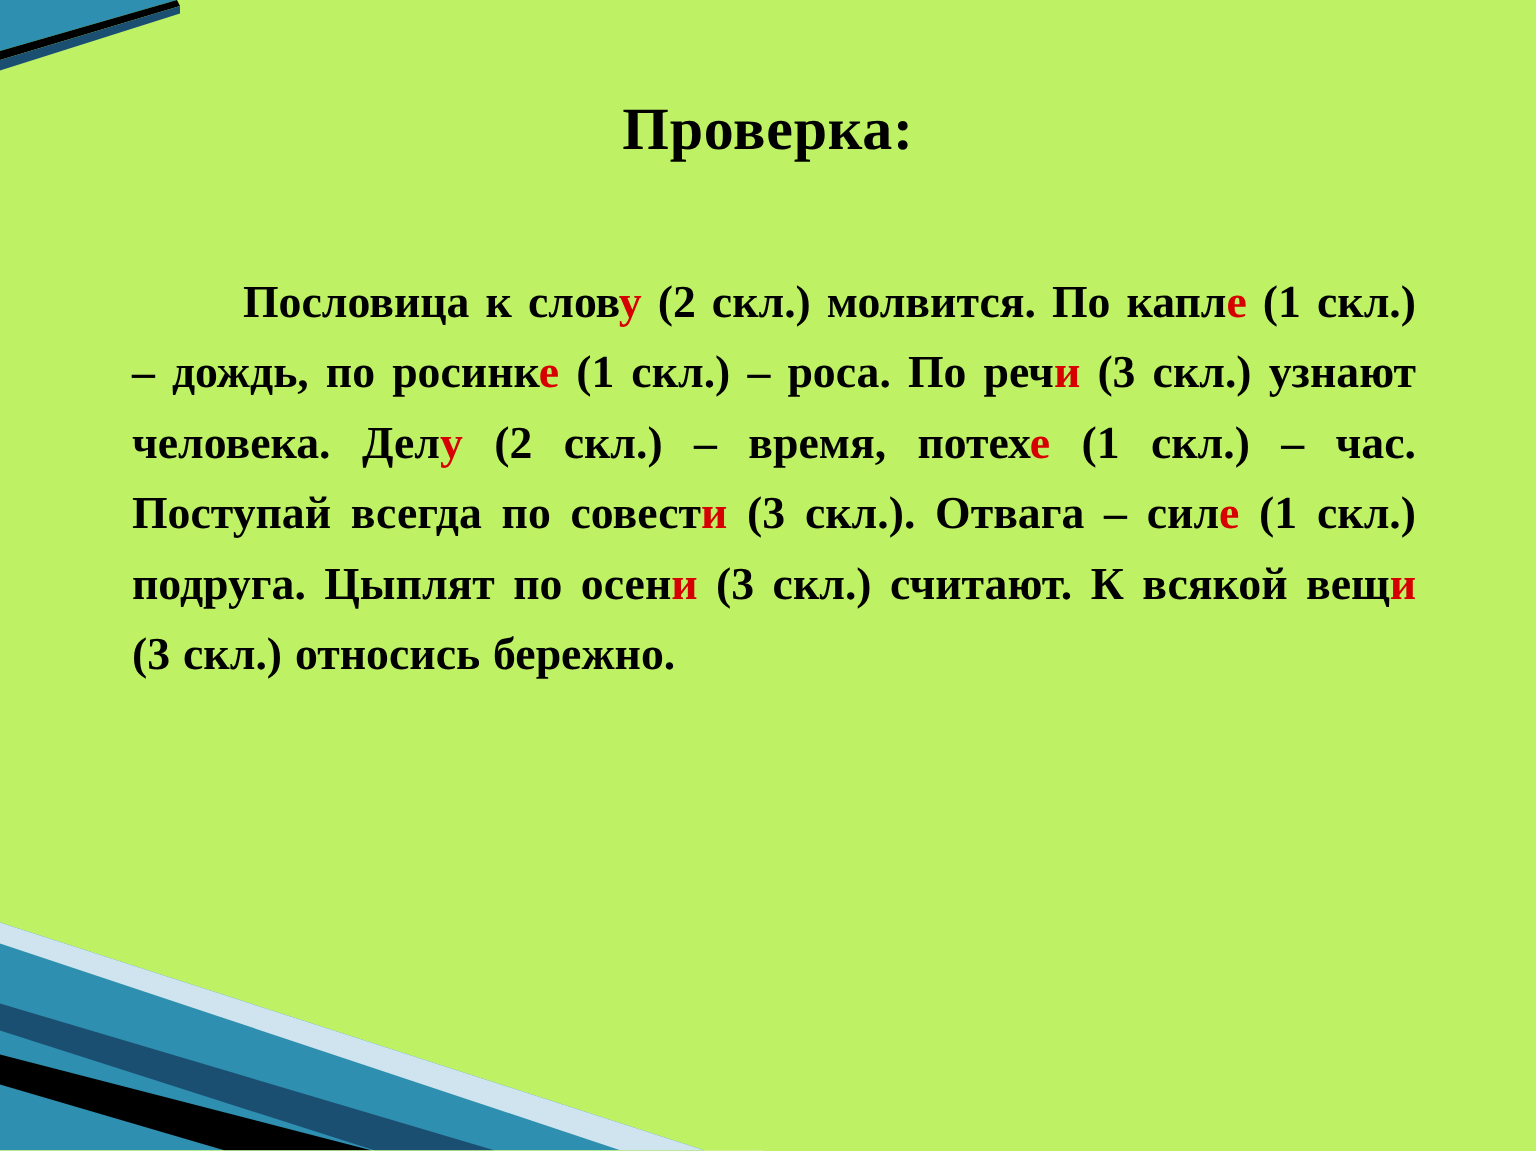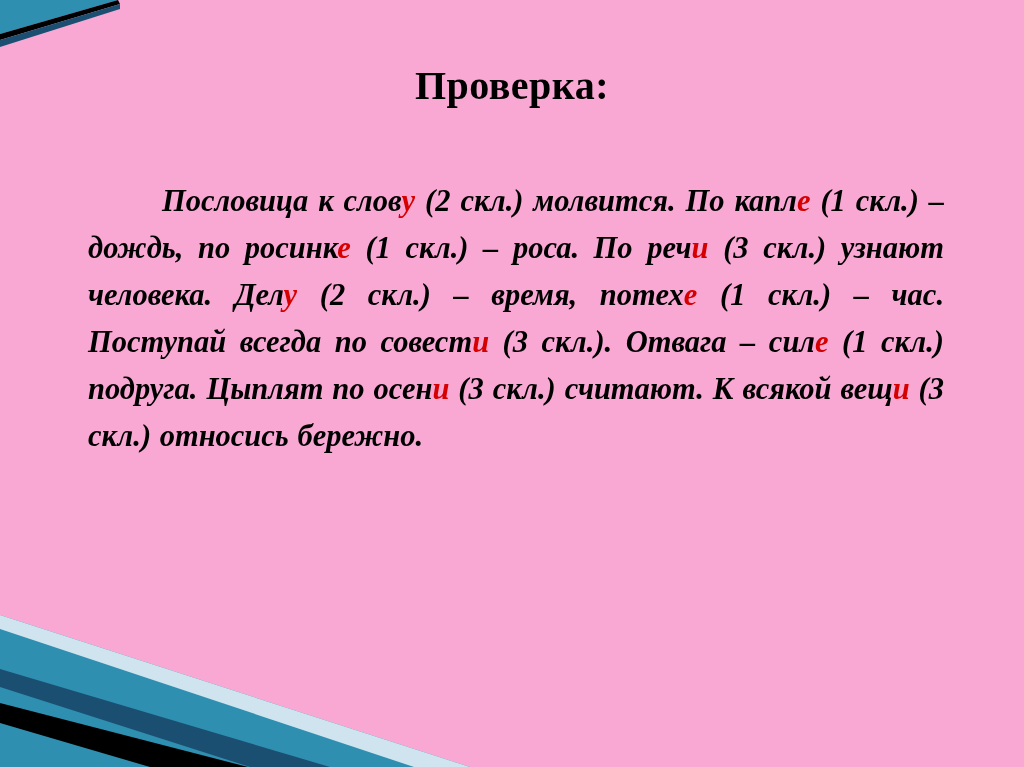--- a/index.html
+++ b/index.html
@@ -11,21 +11,21 @@
     height: 767px;
     background: #ffffff;
     font-family: "Liberation Serif", serif;
     overflow: hidden;
     position: relative;
   }
 
   .slide {
     position: absolute;
     inset: 0;
-    background: #f9a8d4;
+    background: #bef264;
     overflow: hidden;
   }
 
   
   .corner-top {
     position: absolute;
     top: 0;
     left: 0;
     width: 120px;
     height: 60px;
@@ -56,21 +56,20 @@
     color: #000000;
     letter-spacing: 0.5px;
   }
 
   .body-text {
     position: absolute;
     top: 178px;
     left: 88px;
     width: 856px;
     font-family: "Liberation Serif", serif;
-    font-style: italic;
     font-weight: bold;
     font-size: 30.5px;
     line-height: 47px;
     color: #000000;
     text-align: justify;
     text-indent: 74px;
     word-spacing: 1px;
   }
 
   .hl {

